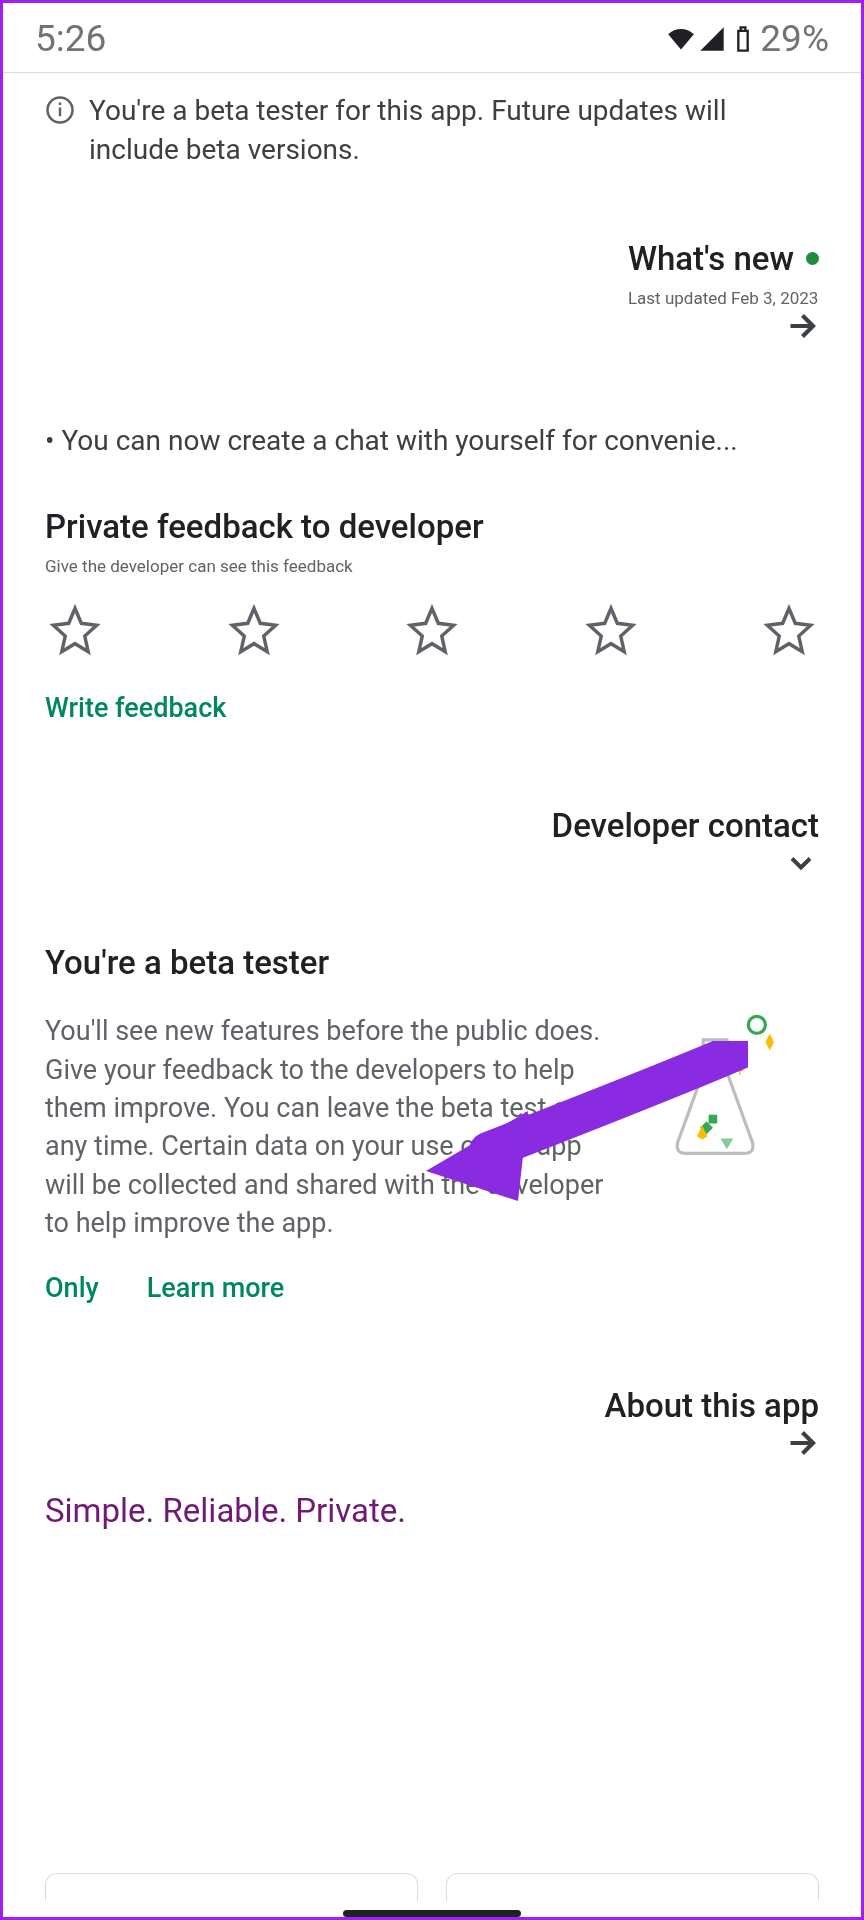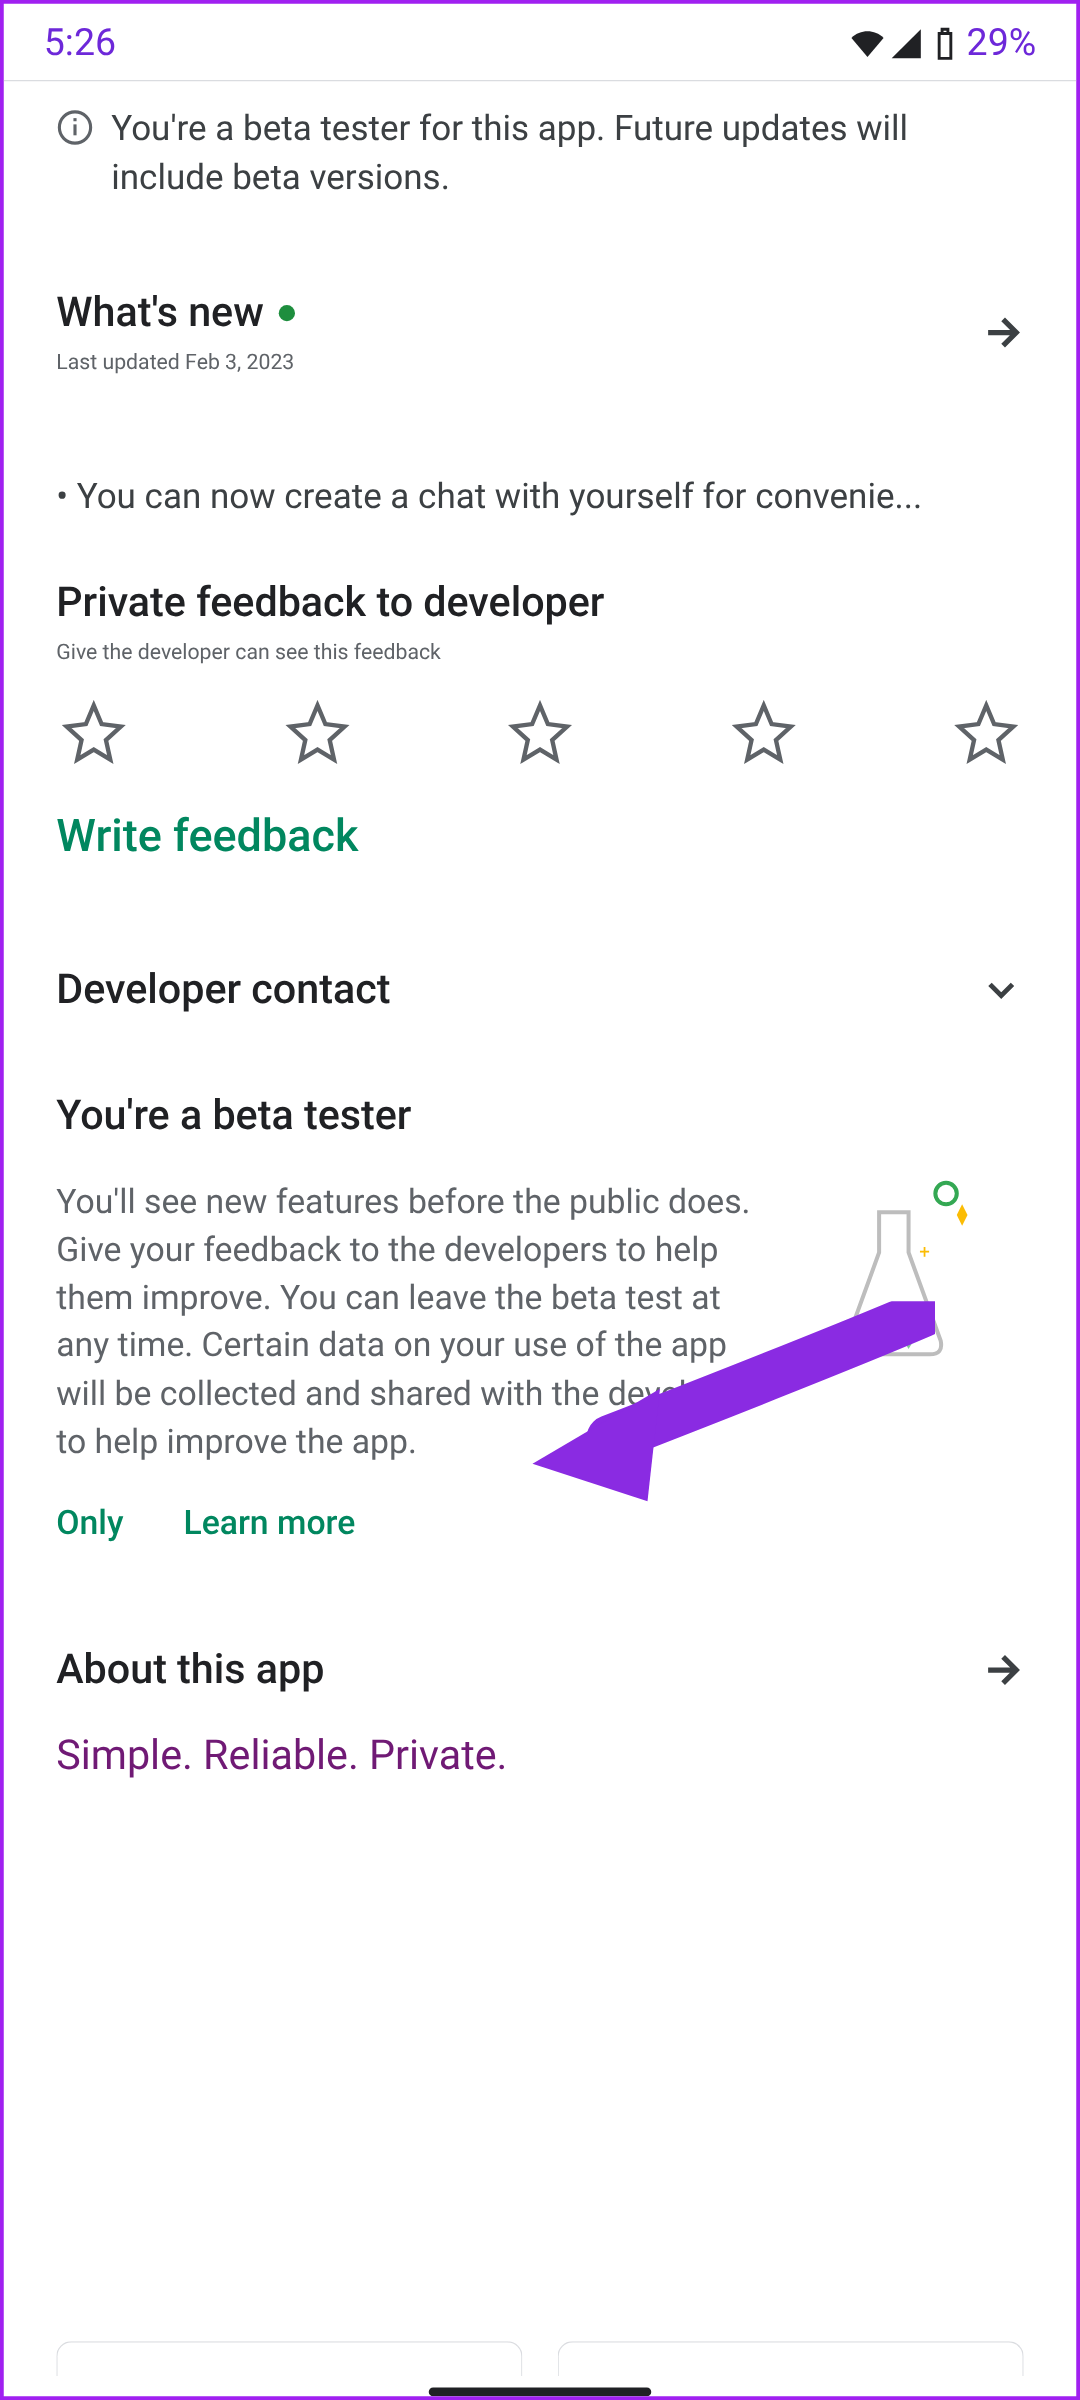--- a/index.html
+++ b/index.html
@@ -10,41 +10,41 @@
       border: 3px solid #a020f0;
       background: #fff;
       position: relative;
       overflow: hidden;
     }
     .statusbar {
       display: flex;
       justify-content: space-between;
       align-items: center;
       padding: 14px 32px 12px 32px;
-      font-size: 30px;
-      color: #6d28d9;
+      font-size: 37px;
+      color: #737373;
       gap: 36px;
     }
     .status-right { display: flex; align-items: center; gap: 3px; }
     .status-right svg { width: 28px; height: 28px; }
     .divider { height: 1px; background: #dadce0; }
     .content { padding: 0 42px; }
     .info-row { display: flex; align-items: flex-start; padding: 18px 0 12px 0; gap: 14px; }
     .info-row svg { width: 30px; height: 30px; flex: 0 0 auto; margin-top: 4px; }
     .info-text { font-size: 28px; color: #3c4043; line-height: 1.4; }
     .section { padding: 24px 0 6px 0; }
-    .section-header { display: flex; justify-content: space-between; align-items: center; }
+    .section-header { display: flex; justify-content: space-between; align-items: flex-end; flex-direction: column; }
     .section-title { font-size: 33px; font-weight: 500; color: #202124; display: flex; align-items: center; gap: 12px; }
     .dot { width: 13px; height: 13px; background: #1e8e3e; border-radius: 50%; display: inline-block; }
     .section-sub { font-size: 17px; color: #5f6368; margin-top: 10px; }
     .arrow-btn { width: 36px; height: 36px; }
     .whatsnew-body { font-size: 28px; color: #3c4043; margin-top: 80px; margin-bottom: 2px; white-space: nowrap; overflow: hidden; text-overflow: clip; }
     .stars { display: flex; justify-content: space-between; padding: 28px 4px 10px 4px; }
     .stars svg { width: 52px; height: 52px; cursor: pointer; }
-    .link-text { color: #01875f; font-size: 36px; font-weight: 500; padding: 26px 0 14px 0; }
+    .link-text { color: #01875f; font-size: 27px; font-weight: 500; padding: 26px 0 14px 0; }
     .dev-contact { padding-top: 62px; }
     .beta-section { padding-top: 56px; }
     .beta-body { display: flex; gap: 24px; align-items: flex-start; margin-top: 30px; }
     .beta-desc { font-size: 27px; color: #5f6368; line-height: 1.42; max-width: 580px; }
     .beta-icon { flex: 0 0 auto; }
     .beta-actions { display: flex; gap: 48px; padding: 30px 0 8px 0; }
     .beta-actions span { color: #01875f; font-size: 27px; font-weight: 500; cursor: pointer; }
     .about-section { padding-top: 68px; }
     .about-desc { font-size: 33px; color: #701a75; margin-top: 30px; }
     .annotation-arrow {

